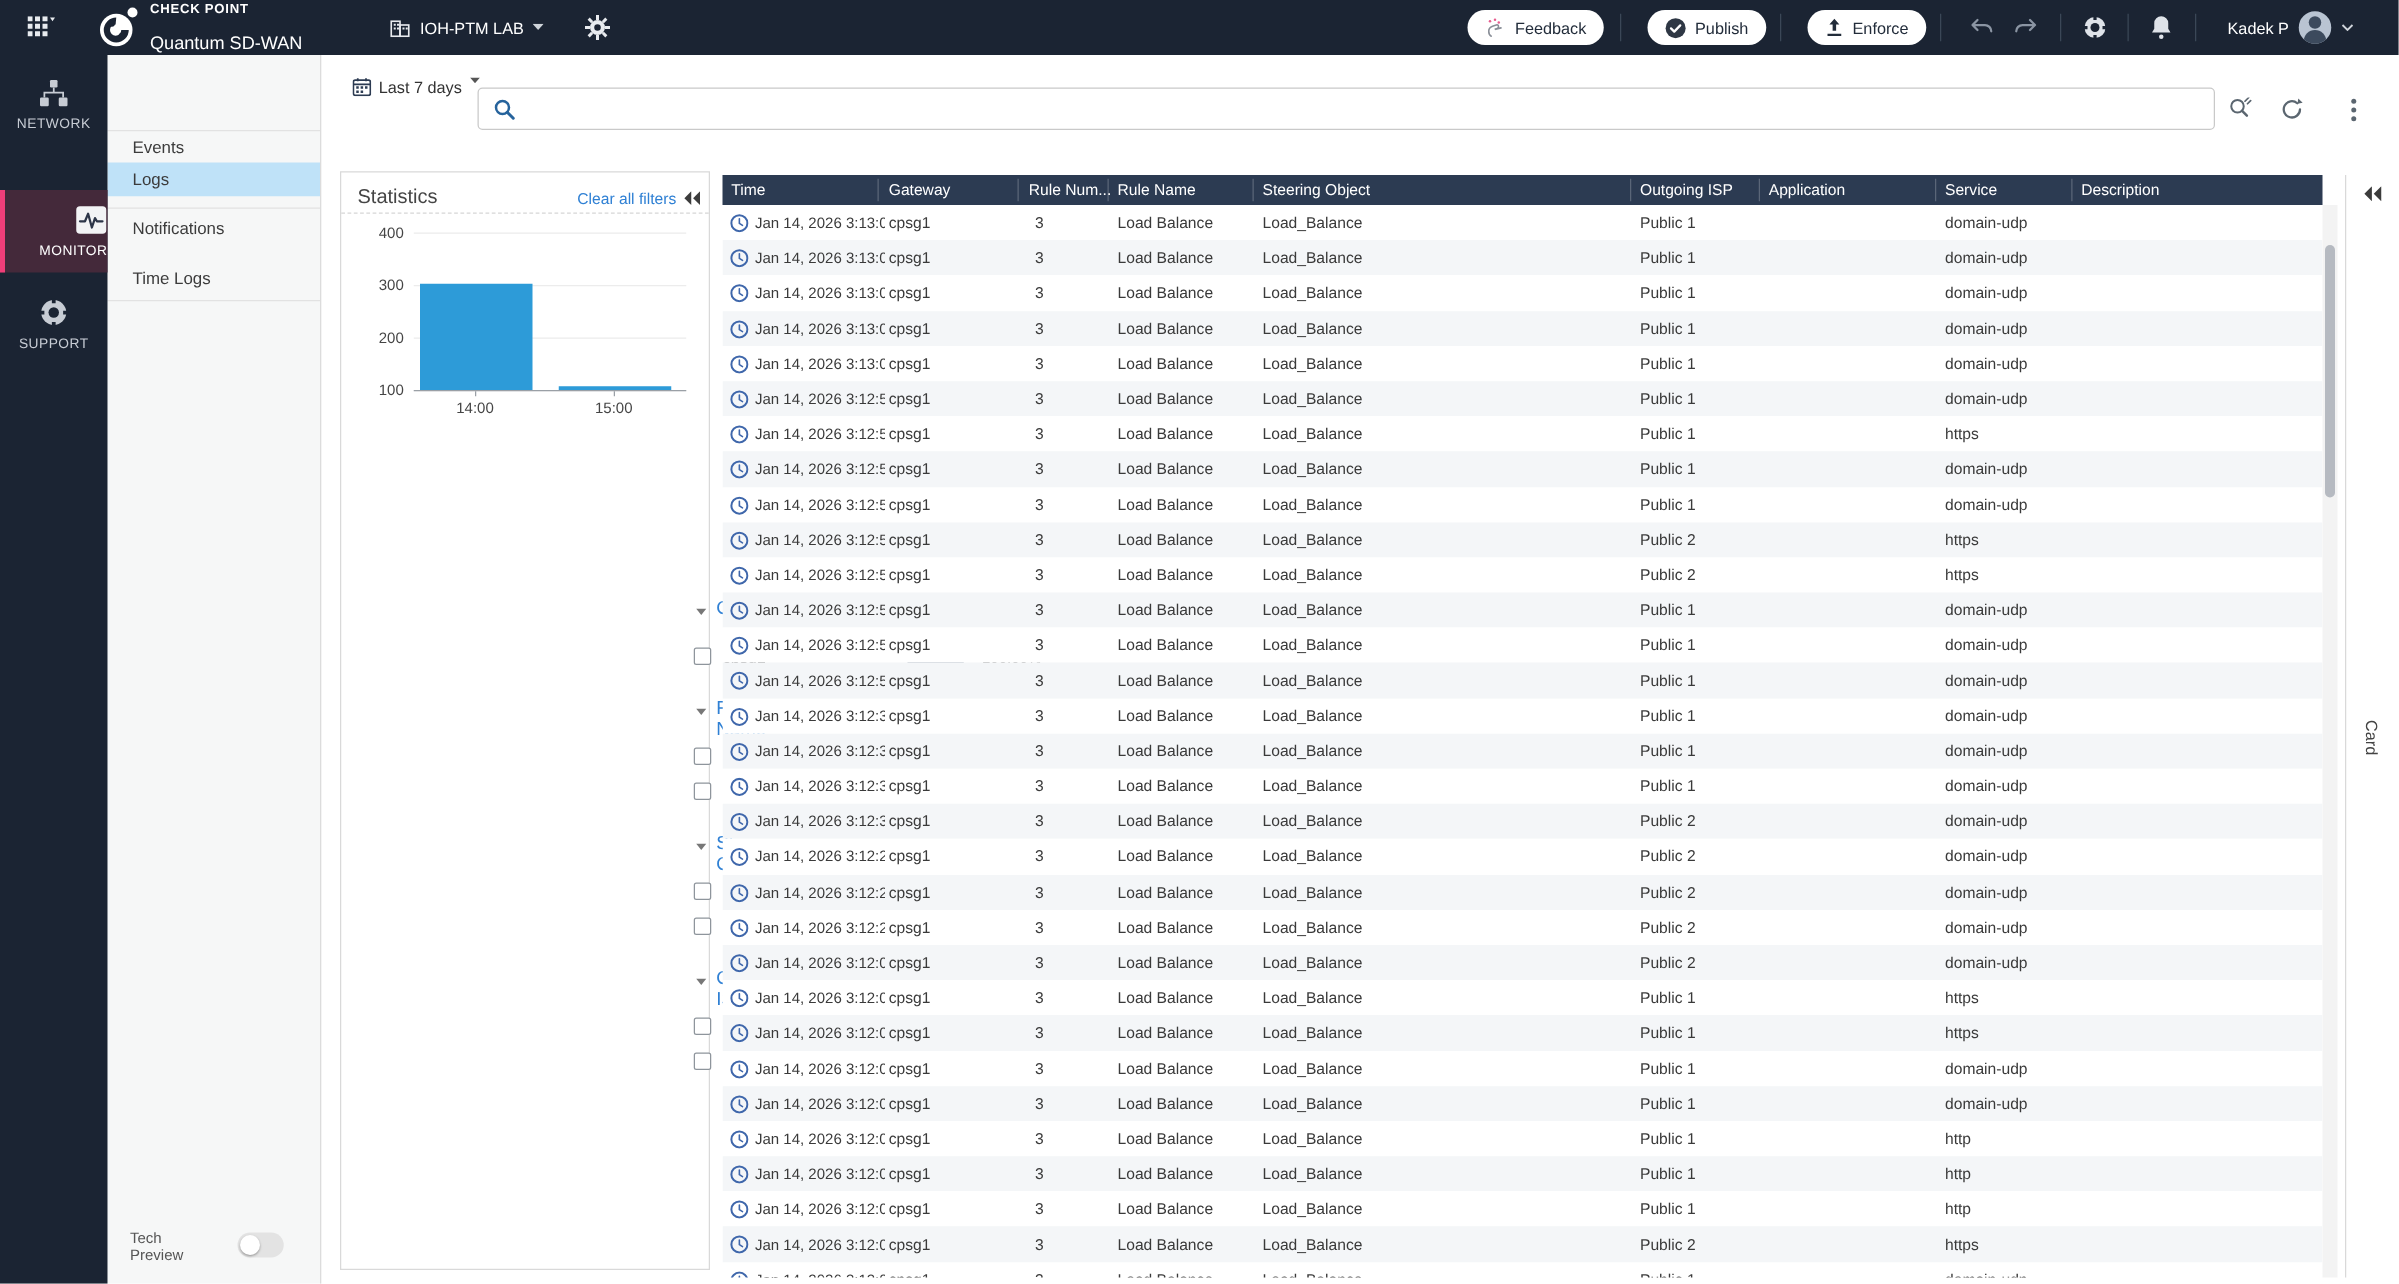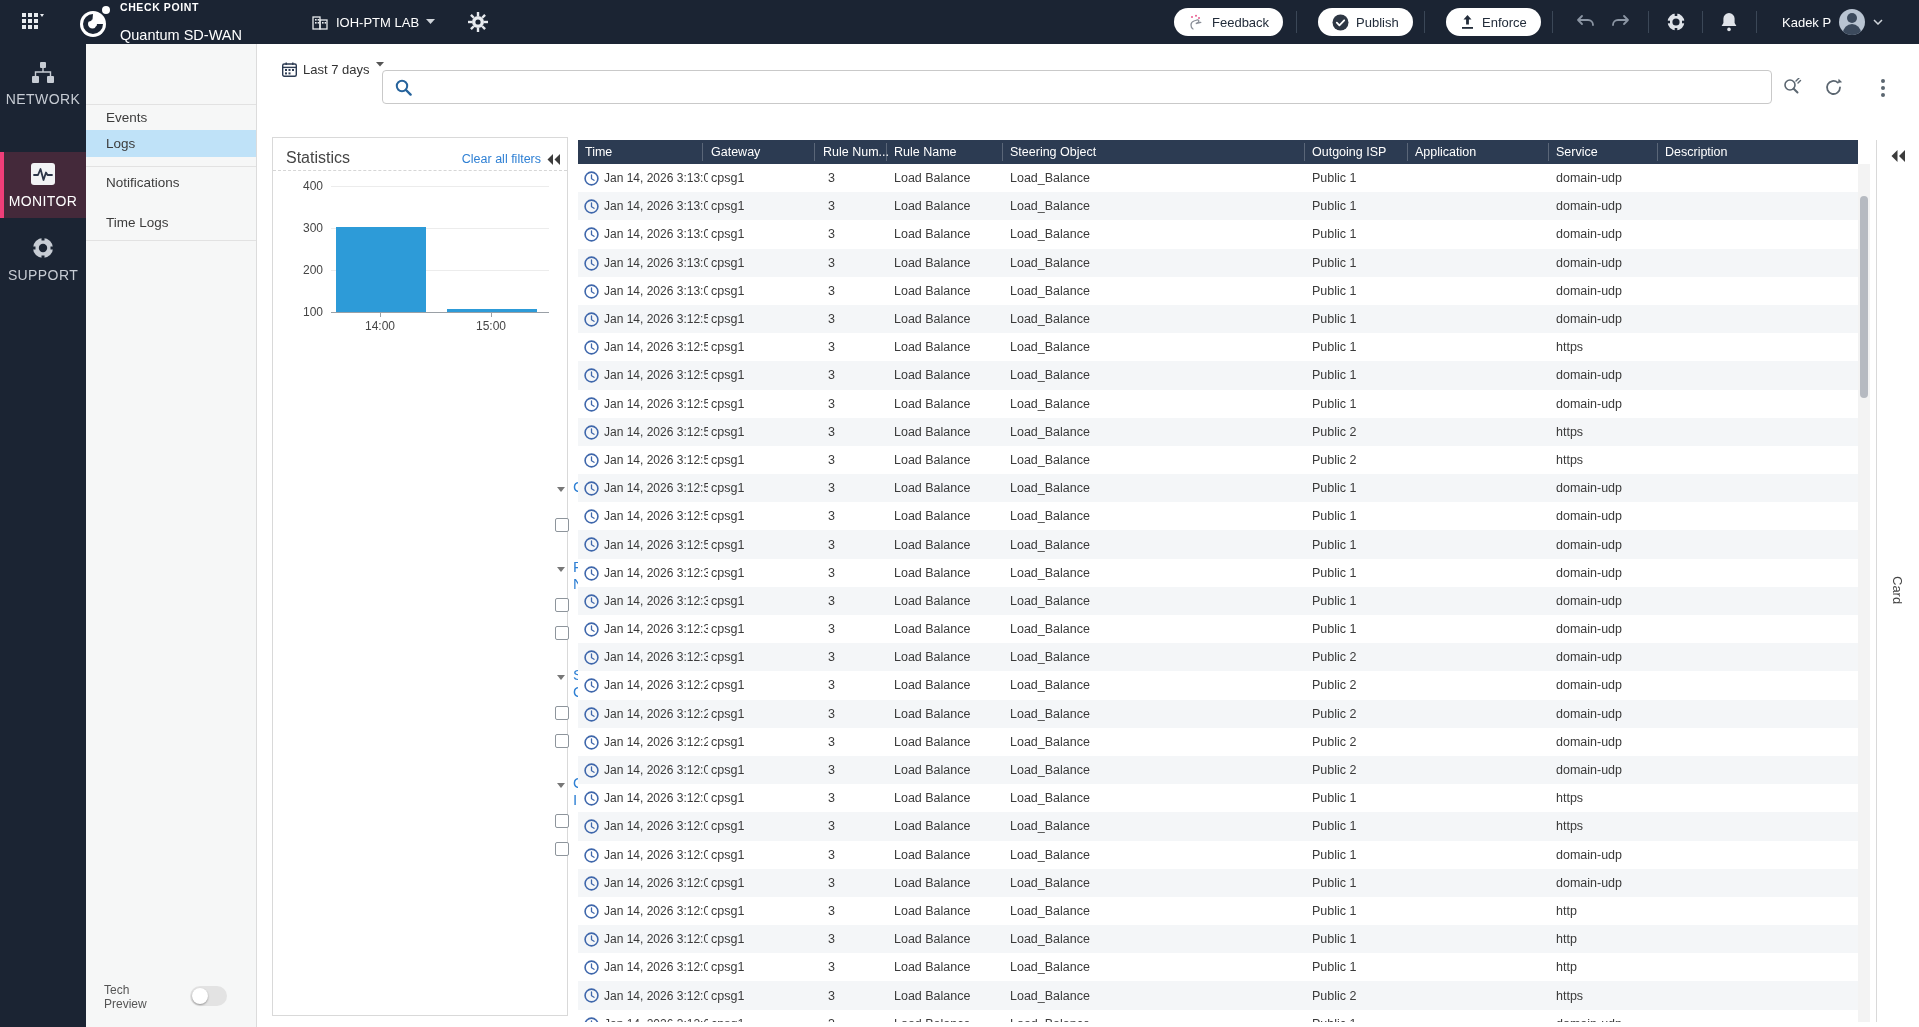--- a/index.html
+++ b/index.html
@@ -19,22 +19,22 @@
   .tb-div { position:absolute; top:11px; width:1px; height:22px; background:#3b4757; }
   .tb-ico { position:absolute; top:0; height:44px; display:flex; align-items:center; cursor:pointer; }
   .user { position:absolute; top:0; height:44px; display:flex; align-items:center; gap:8px; color:#fff; font-size:13px; cursor:pointer; }
   .avatar { width:26px; height:26px; border-radius:50%; background:#b9c4d2; overflow:hidden; position:relative; }
   .avatar::before { content:""; position:absolute; left:8px; top:4px; width:10px; height:10px; border-radius:50%; background:#3c4a5d; }
   .avatar::after { content:""; position:absolute; left:4px; top:15px; width:18px; height:14px; border-radius:9px 9px 0 0; background:#3c4a5d; }
 
   
   #rail { left:0; top:44px; width:86px; height:983px; background:#1b2433; z-index:40; }
   .rail-item { position:absolute; left:0; width:86px; display:flex; flex-direction:column; align-items:center; gap:7px; cursor:pointer; }
-  .rail-label { font-size:14px; letter-spacing:.4px; color:#c7ccd4; }
-  .rail-item.active { background:var(--monitor-active); }
+  .rail-label { font-size:11px; letter-spacing:.4px; color:#c7ccd4; }
+  .rail-item.active { background:var(--monitor-active);align-items:flex-end; }
   .rail-item.active::before { content:""; position:absolute; left:0; top:0; bottom:0; width:4px; background:var(--accent-pink); }
 
   
   #nav { left:86px; top:44px; width:171px; height:983px; background:#f6f7f7; border-right:1px solid #dcdcdc; z-index:30; }
   .nav-item { position:absolute; left:0; width:170px; font-size:13.5px; color:#3c3c3c; display:flex; align-items:center; padding-left:20px; cursor:pointer; }
   .nav-item.sel { background:#bfe2f8; }
   .nav-div { position:absolute; left:0; width:170px; height:1px; background:#e2e2e2; }
   .techprev { position:absolute; left:18px; top:939px; font-size:12px; color:#555; line-height:14px; }
   .toggle { position:absolute; left:104px; top:942px; width:37px; height:20px; border-radius:10px; background:#e3e3e3; cursor:pointer; }
   .toggle::before { content:""; position:absolute; left:2px; top:2px; width:16px; height:16px; border-radius:50%; background:#fff; box-shadow:0 1px 2px rgba(0,0,0,.35); }

